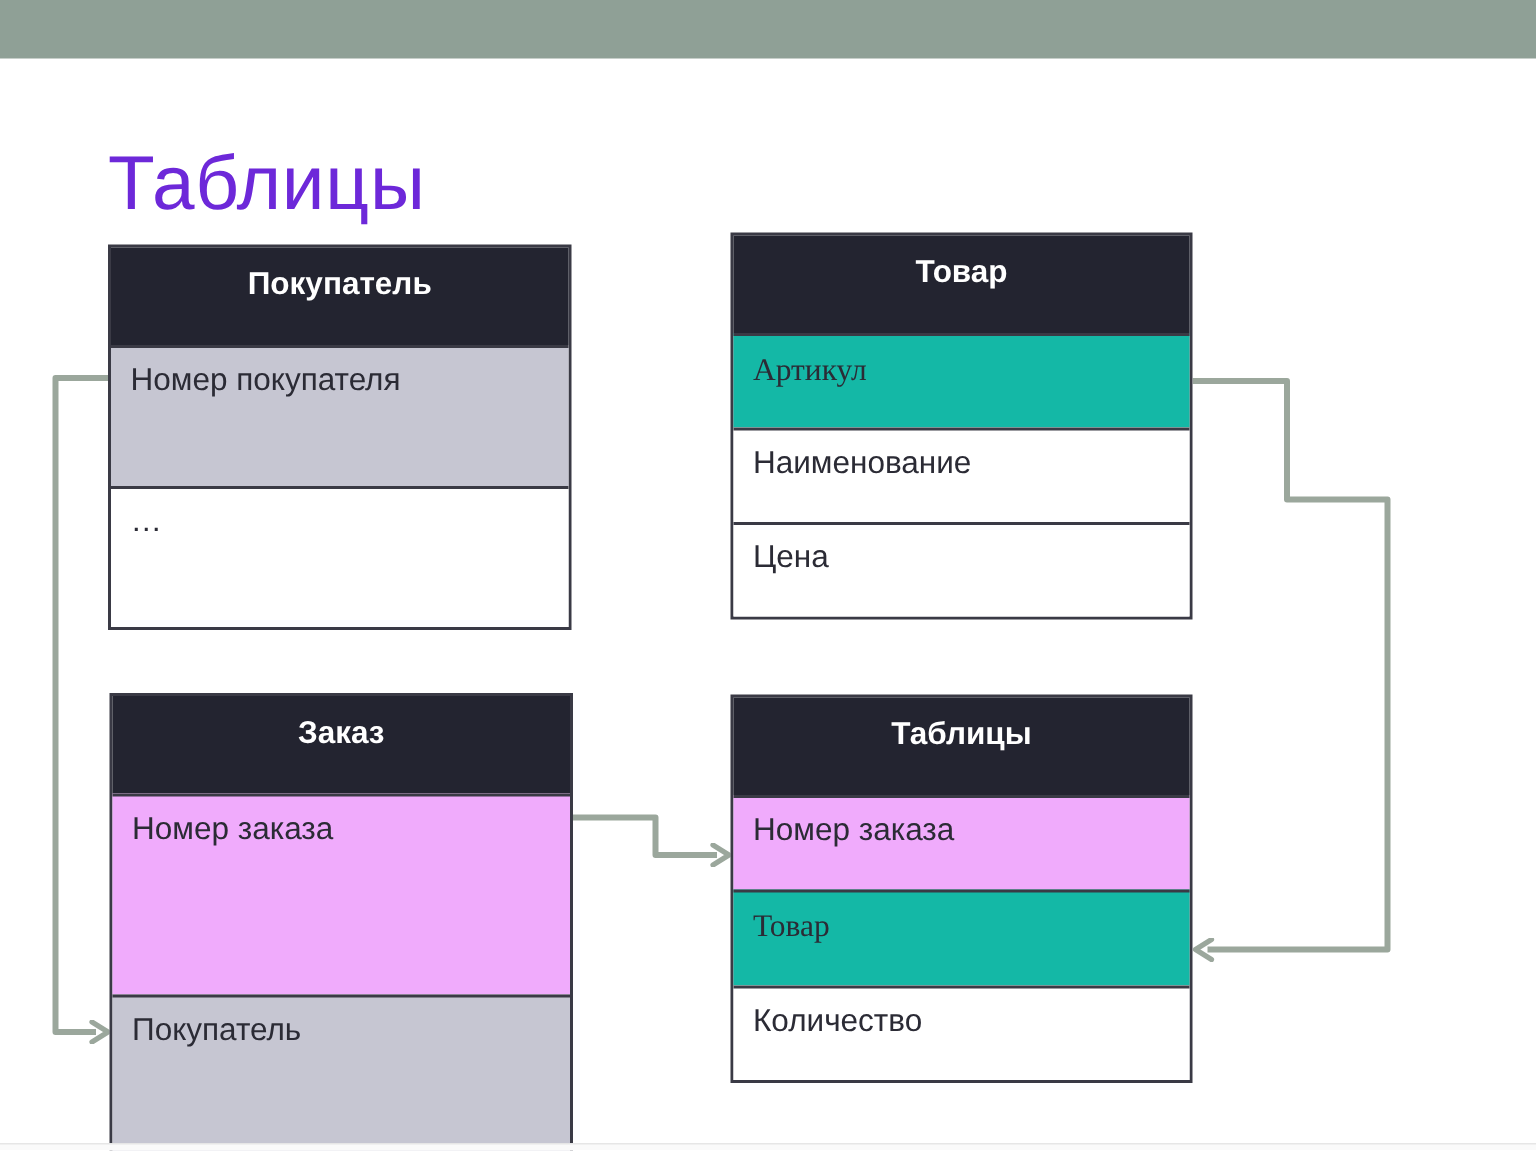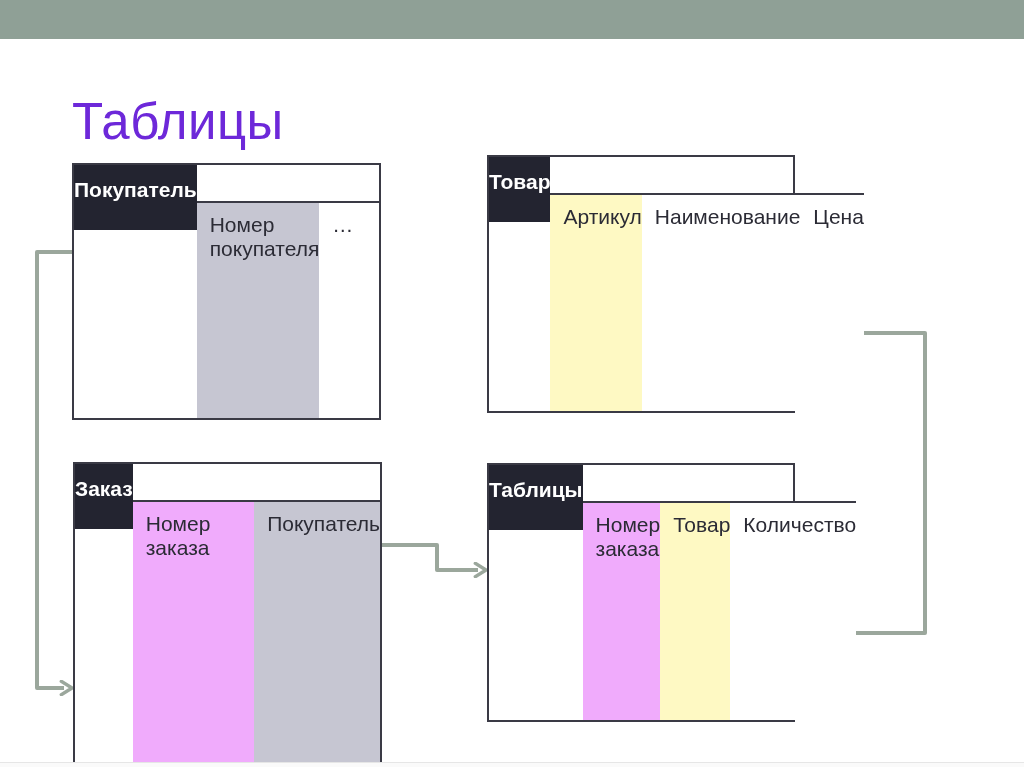--- a/index.html
+++ b/index.html
@@ -28,21 +28,21 @@
   }
   .connectors {
     position: absolute;
     left: 0; top: 0;
     width: 1024px; height: 767px;
     pointer-events: none;
   }
   .db-table {
     position: absolute;
     display: flex;
-    flex-direction: row;
+    flex-direction: column;
     box-sizing: border-box;
     border: 2px solid #3a3a45;
     background: #ffffff;
   }
   .thead {
     height: 65px;
     flex: none;
     background: #232430;
     color: #ffffff;
     font-size: 21px;
@@ -54,25 +54,24 @@
     box-sizing: border-box;
   }
   .trow {
     flex: 1;
     box-sizing: border-box;
     border-top: 2px solid #3a3a45;
     background: #ffffff;
     color: #2b2b35;
     font-size: 21px;
     padding: 10px 0 0 13px;
-    margin-top: 36px;
   }
   .trow.lavender { background: #c6c6d2; }
   .trow.salmon   { background: #f0abfc; }
-  .trow.khaki    { background: #fef9c3; }
+  .trow.khaki    { background: #14b8a6; font-family: Liberation Serif, serif; }
   .bottom-strip {
     position: absolute;
     left: 0; top: 762px;
     width: 100%; height: 5px;
     background: #fafafa;
     border-top: 1px solid #e6e6e6;
     box-sizing: border-box;
   }
 </style>
 </head>

